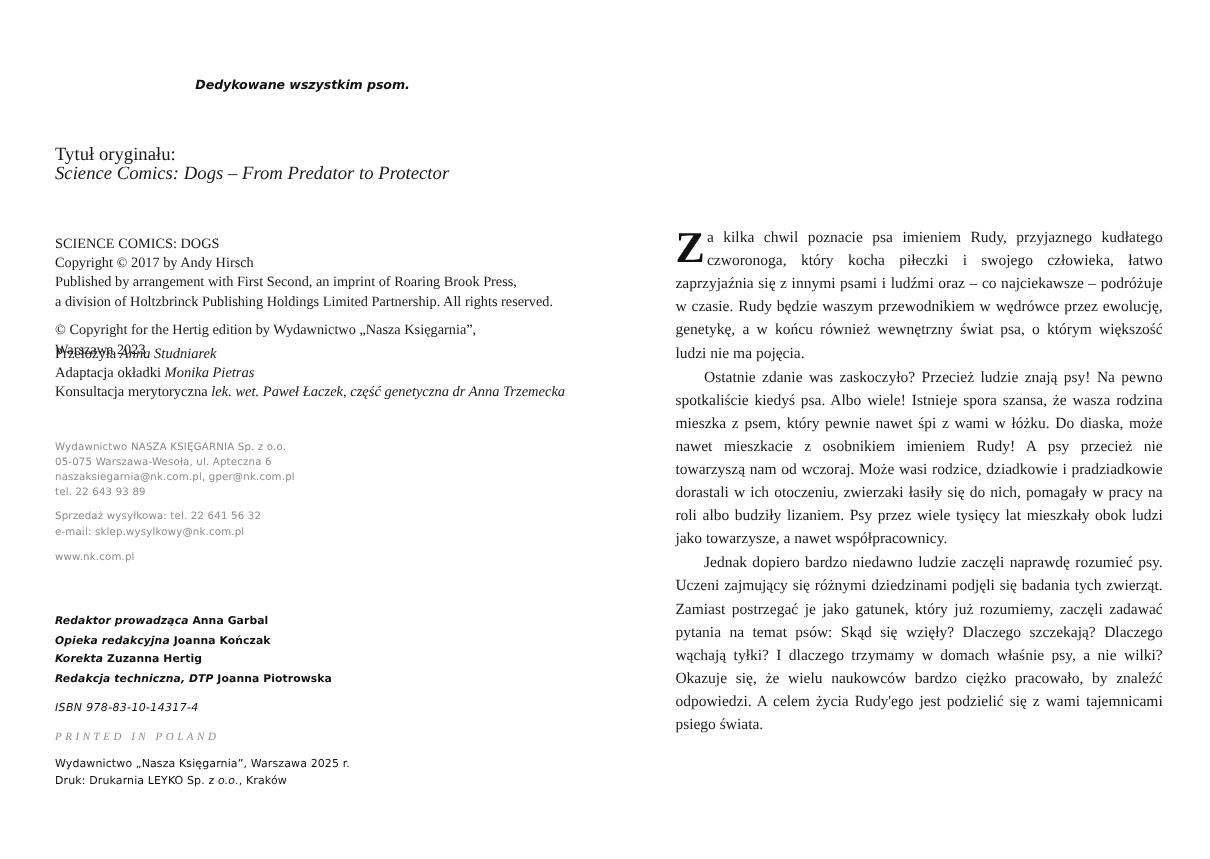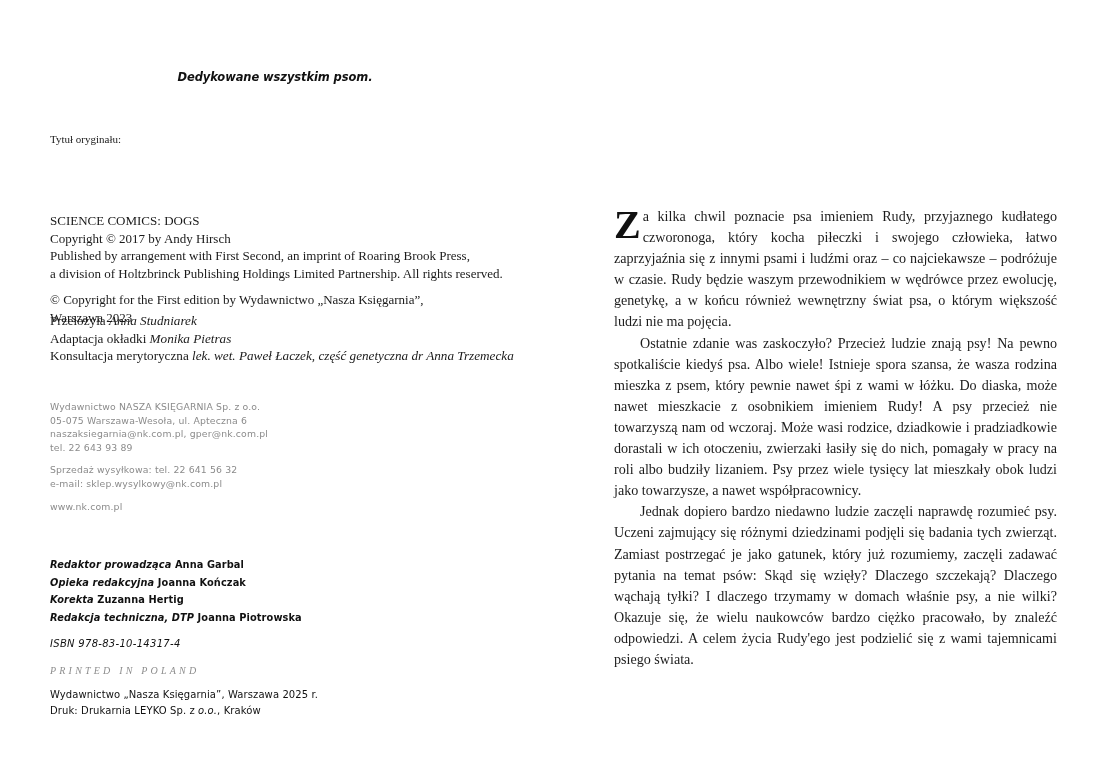--- a/index.html
+++ b/index.html
@@ -43,21 +43,21 @@
     line-height: 14px;
     color: #111111;
     letter-spacing: -0.1px;
   }
   .dedication .ded-line { display: block; white-space: nowrap; }
 
   .orig-title {
     position: absolute;
     left: 50px;
     top: 131px;
-    font-size: 11px;
+    font-size: 17px;
     line-height: 17.5px;
   }
   .orig-title .it { font-style: italic; }
 
   .copyright-block {
     position: absolute;
     left: 50px;
     top: 188px;
     font-size: 13px;
     line-height: 17.5px;
@@ -174,29 +174,30 @@
 <div class="page">
 
   <div class="left-page">
 
     <div class="dedication">
       <span class="ded-line">Dedykowane wszystkim psom.</span>
     </div>
 
     <div class="orig-title">
       <div>Tytuł oryginału:</div>
+      <div class="it">Science Comics: Dogs – From Predator to Protector</div>
     </div>
 
     <div class="copyright-block">
       <div>SCIENCE COMICS: DOGS</div>
       <div>Copyright © 2017 by Andy Hirsch</div>
       <div>Published by arrangement with First Second, an imprint of Roaring Brook Press,</div>
       <div>a division of Holtzbrinck Publishing Holdings Limited Partnership. All rights reserved.</div>
       <div class="spacer"></div>
-      <div>© Copyright for the First edition by Wydawnictwo „Nasza Księgarnia”,</div>
+      <div>© Copyright for the Hertig edition by Wydawnictwo „Nasza Księgarnia”,</div>
       <div>Warszawa 2023</div>
     </div>
 
     <div class="credits-block">
       <div><span>Przełożyła </span><span class="it">Anna Studniarek</span></div>
       <div><span>Adaptacja okładki </span><span class="it">Monika Pietras</span></div>
       <div><span>Konsultacja merytoryczna </span><span class="it">lek. wet. Paweł Łaczek, część genetyczna dr Anna Trzemecka</span></div>
     </div>
 
     <div class="address-block">

